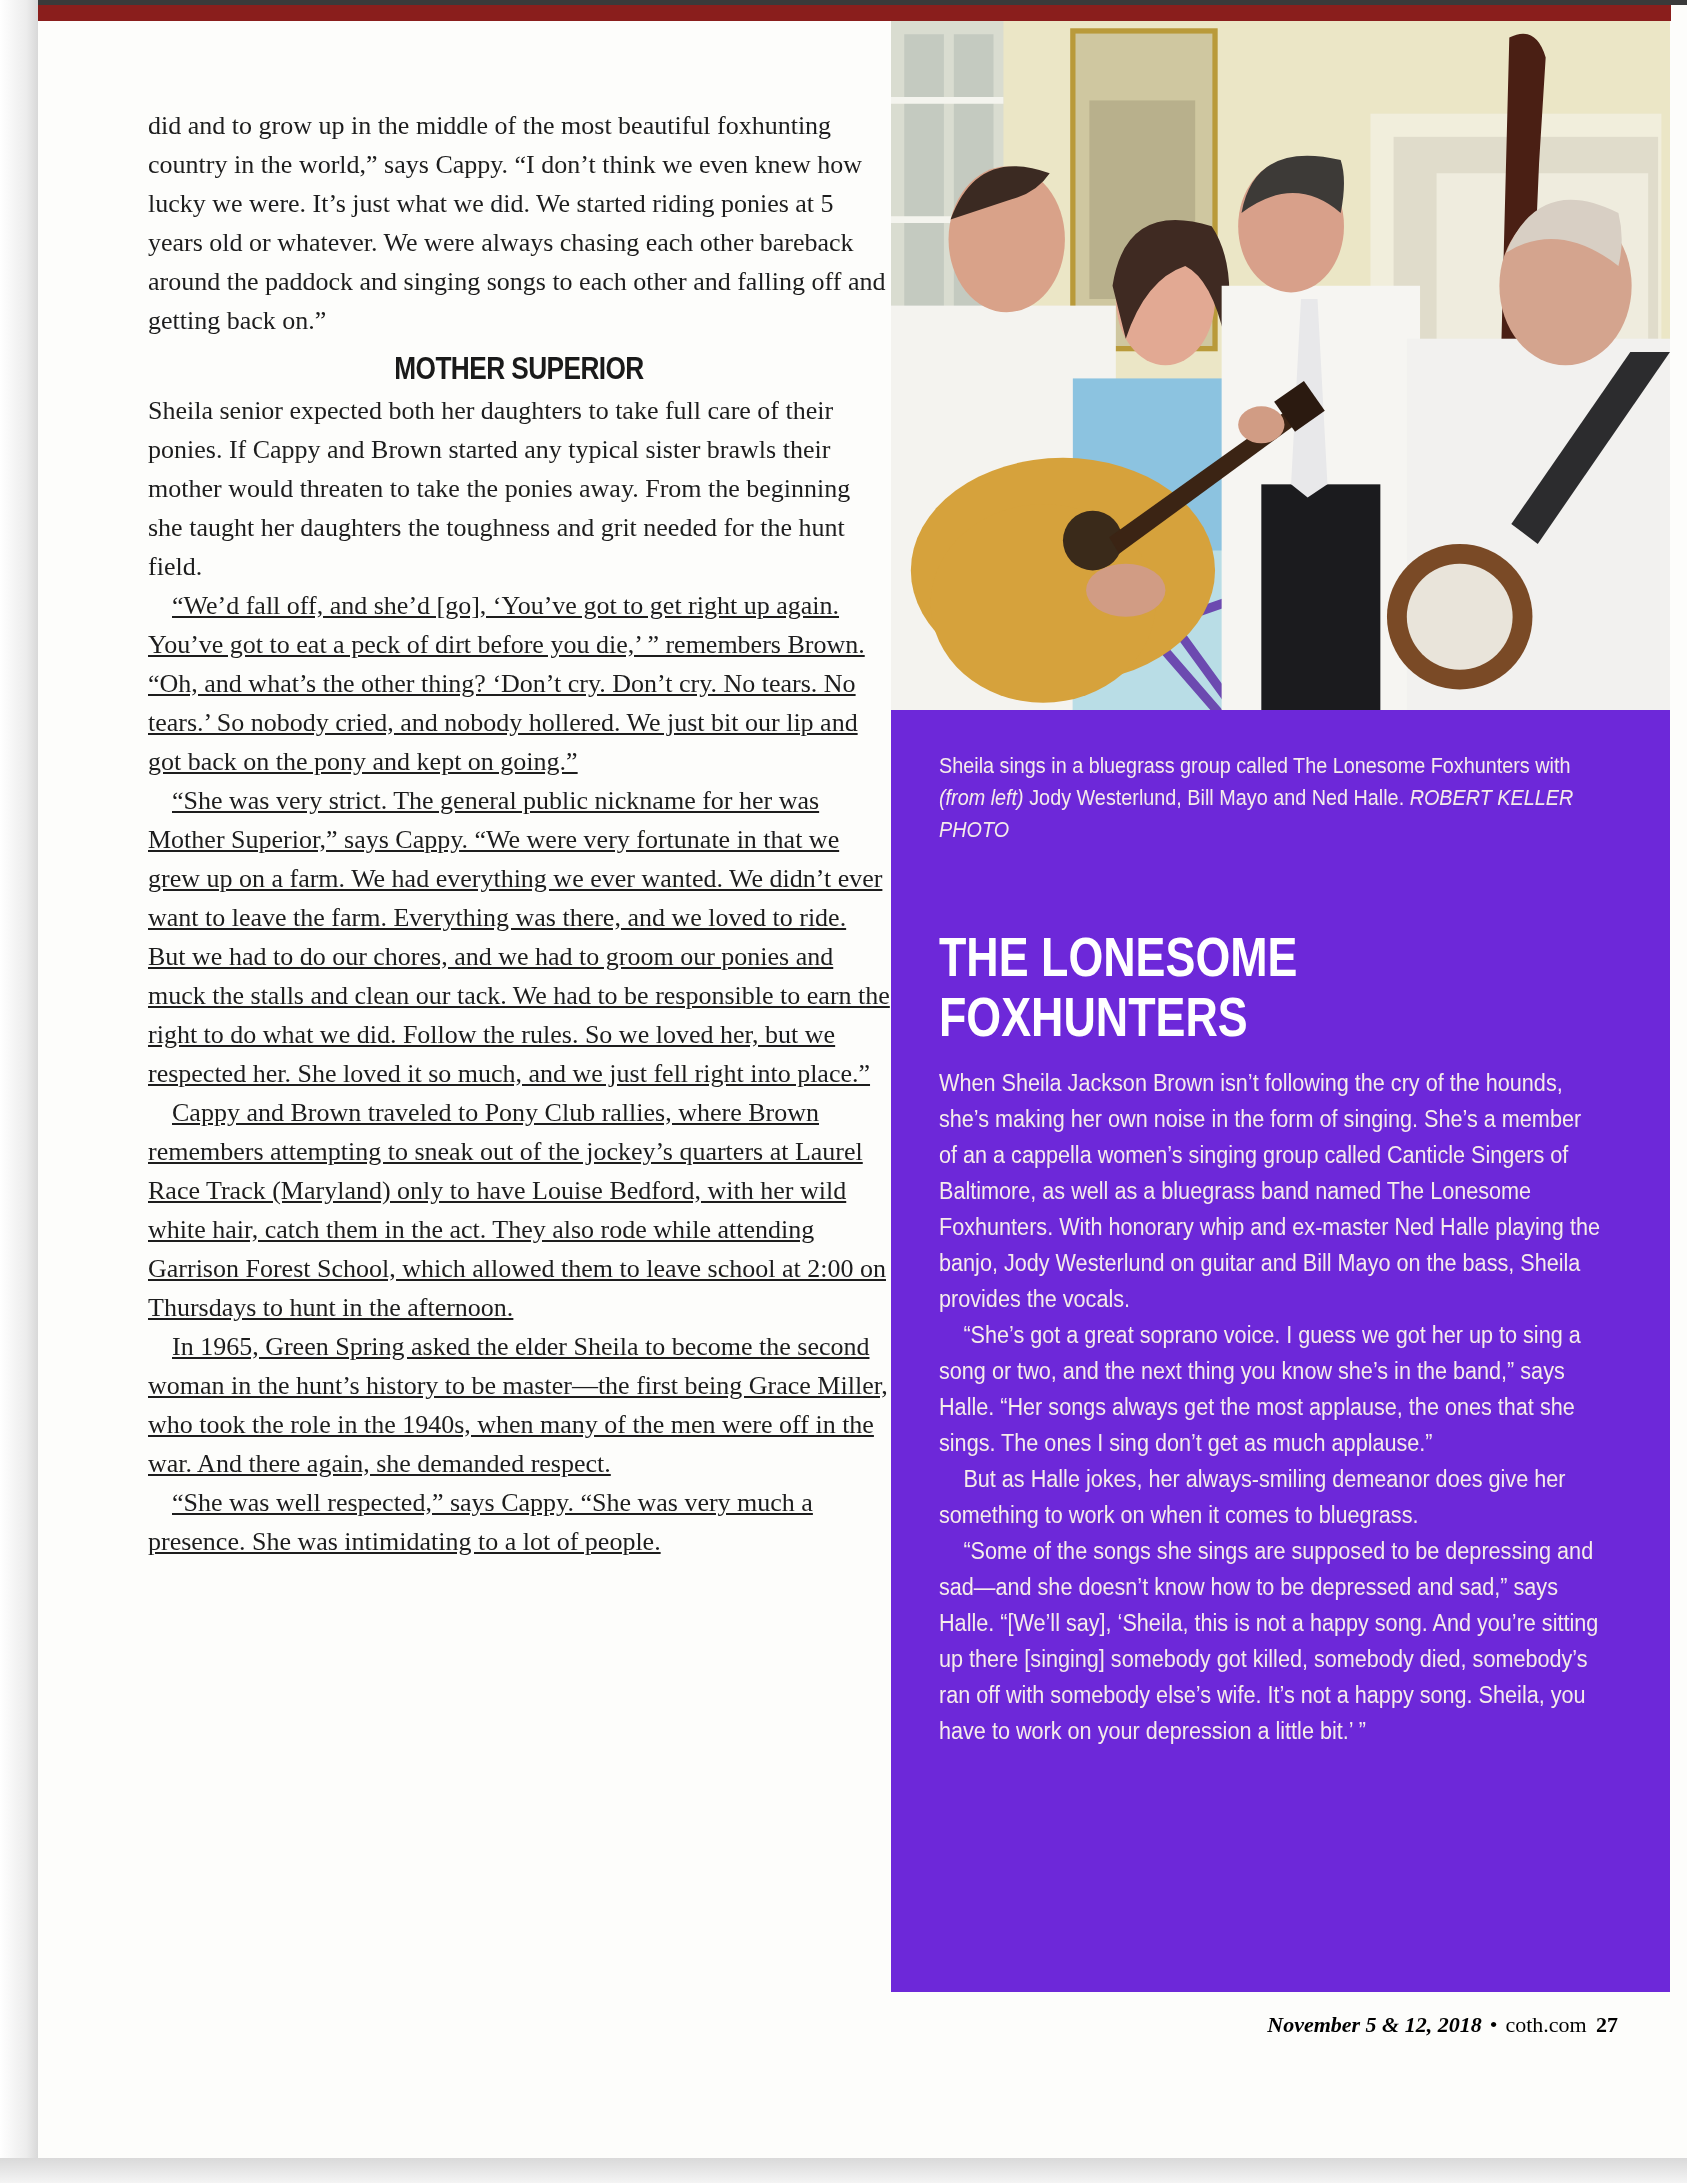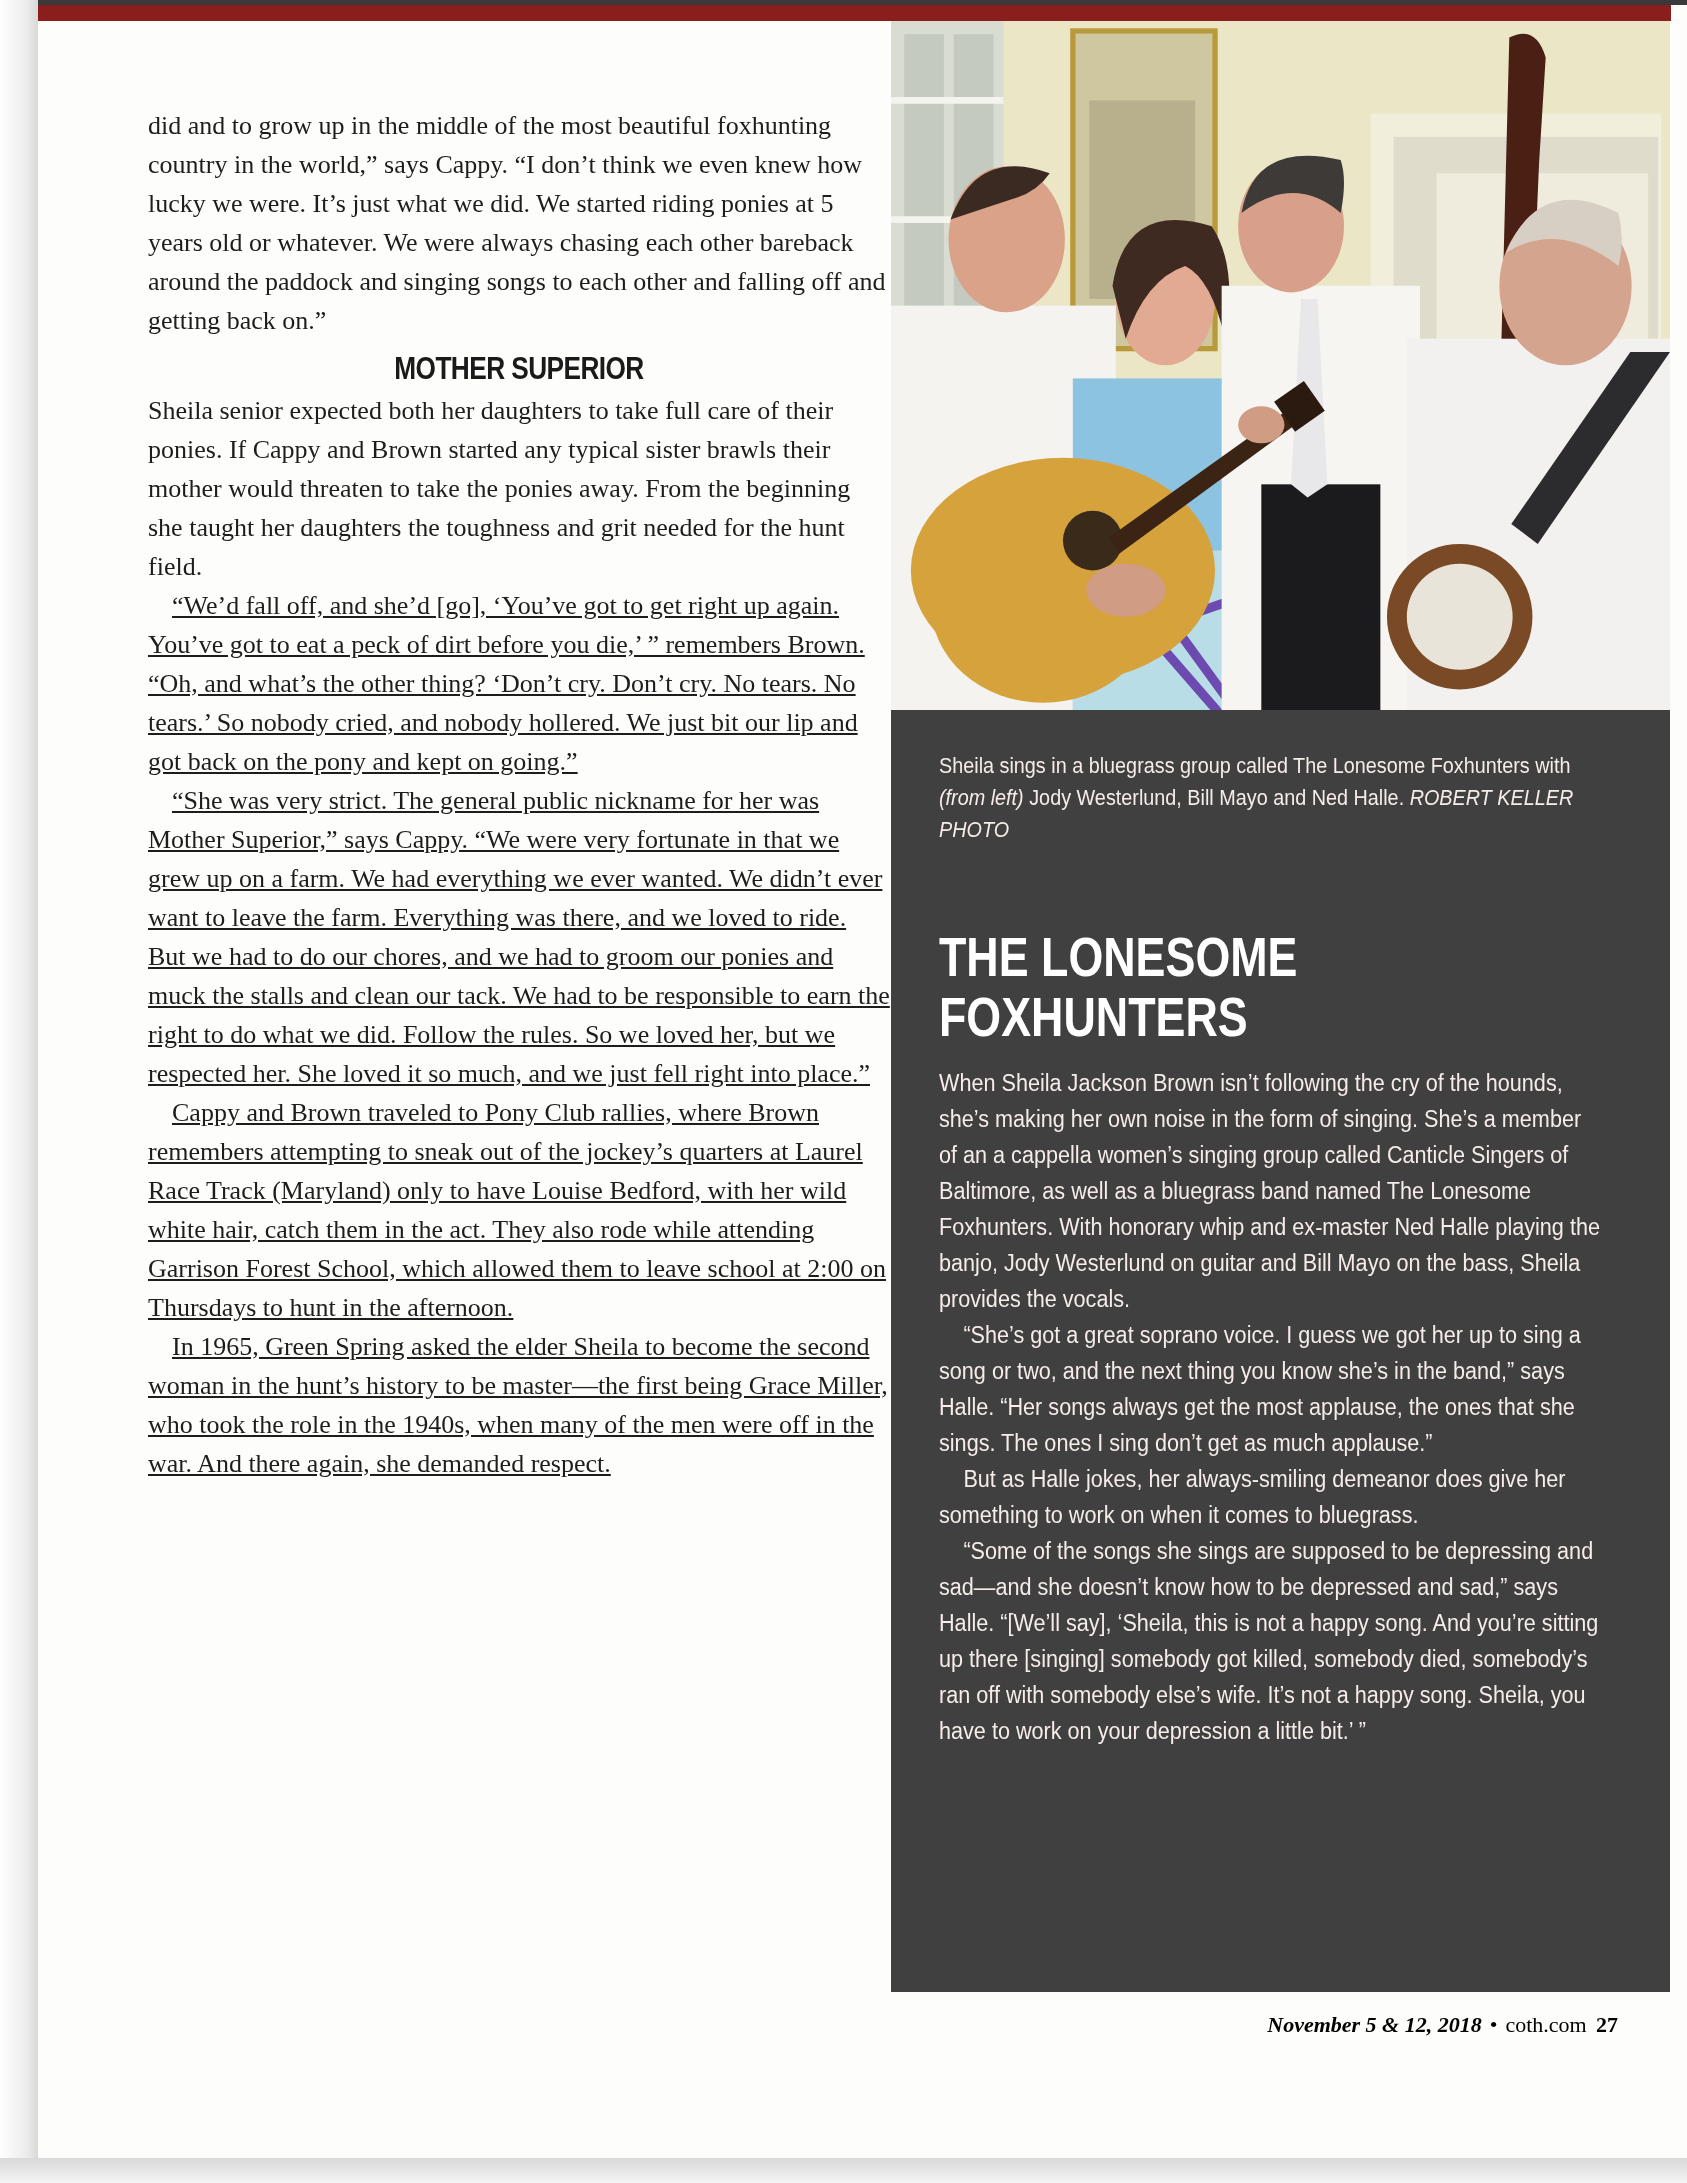--- a/index.html
+++ b/index.html
@@ -51,21 +51,21 @@
   
   .photo {
     position: absolute; left: 853px; top: 16px; width: 779px; height: 695px;
     background: #ece7c4; overflow: hidden;
   }
   .photo svg { width: 100%; height: 100%; display: block; }
 
   
   .sidebar {
     position: absolute; left: 853px; top: 705px; width: 779px; height: 1282px;
-    background: #404040;
+    background: #6d28d9;
     color: #f6ecea;
   }
   .caption {
     position: absolute; left: 48px; top: 40px; width: 648px;
     font-family: "Liberation Sans", sans-serif; font-size: 22.5px; line-height: 32px;
     transform: scaleX(0.88); transform-origin: left top; width: 728px;
   }
   .caption .it { font-style: italic; }
   .sb-title {
     position: absolute; left: 48px; top: 217px; width: 728px;
@@ -102,20 +102,21 @@
   <div class="page-right-edge"></div>
 
   <div class="body-col">
     <p>did and to grow up in the middle of the most beautiful foxhunting country in the world,” says Cappy. “I don’t think we even knew how lucky we were. It’s just what we did. We started riding ponies at 5 years old or whatever. We were always chasing each other bareback around the paddock and singing songs to each other and falling off and getting back on.”</p>
     <div class="subhead">MOTHER SUPERIOR</div>
     <p>Sheila senior expected both her daughters to take full care of their ponies. If Cappy and Brown started any typical sister brawls their mother would threaten to take the ponies away. From the beginning she taught her daughters the toughness and grit needed for the hunt field.</p>
     <p class="indent">“We’d fall off, and she’d [go], ‘You’ve got to get right up again. You’ve got to eat a peck of dirt before you die,’ ” remembers Brown. “Oh, and what’s the other thing? ‘Don’t cry. Don’t cry. No tears. No tears.’ So nobody cried, and nobody hollered. We just bit our lip and got back on the pony and kept on going.”</p>
     <p class="indent">“She was very strict. The general public nickname for her was Mother Superior,” says Cappy. “We were very fortunate in that we grew up on a farm. We had everything we ever wanted. We didn’t ever want to leave the farm. Everything was there, and we loved to ride. But we had to do our chores, and we had to groom our ponies and muck the stalls and clean our tack. We had to be responsible to earn the right to do what we did. Follow the rules. So we loved her, but we respected her. She loved it so much, and we just fell right into place.”</p>
     <p class="indent">Cappy and Brown traveled to Pony Club rallies, where Brown remembers attempting to sneak out of the jockey’s quarters at Laurel Race Track (Maryland) only to have Louise Bedford, with her wild white hair, catch them in the act. They also rode while attending Garrison Forest School, which allowed them to leave school at 2:00 on Thursdays to hunt in the afternoon.</p>
     <p class="indent">In 1965, Green Spring asked the elder Sheila to become the second woman in the hunt’s history to be master—the first being Grace Miller, who took the role in the 1940s, when many of the men were off in the war. And there again, she demanded respect.</p>
+    <p class="indent">“She was well respected,” says Cappy. “She was very much a presence. She was intimidating to a lot of people.</p>
   </div>
 
   <div class="photo" title="Four musicians singing: man with acoustic guitar, woman in blue dress, man with upright bass, man with banjo">
     <svg viewBox="0 0 1178 1050" preserveAspectRatio="none">
 
       <rect x="0" y="0" width="1178" height="1050" fill="#ebe6c6"></rect>
 
       <rect x="0" y="0" width="170" height="1050" fill="#d9dcd0"></rect>
       <rect x="20" y="20" width="60" height="420" fill="#c4cac0"></rect>
       <rect x="95" y="20" width="60" height="420" fill="#c4cac0"></rect>

